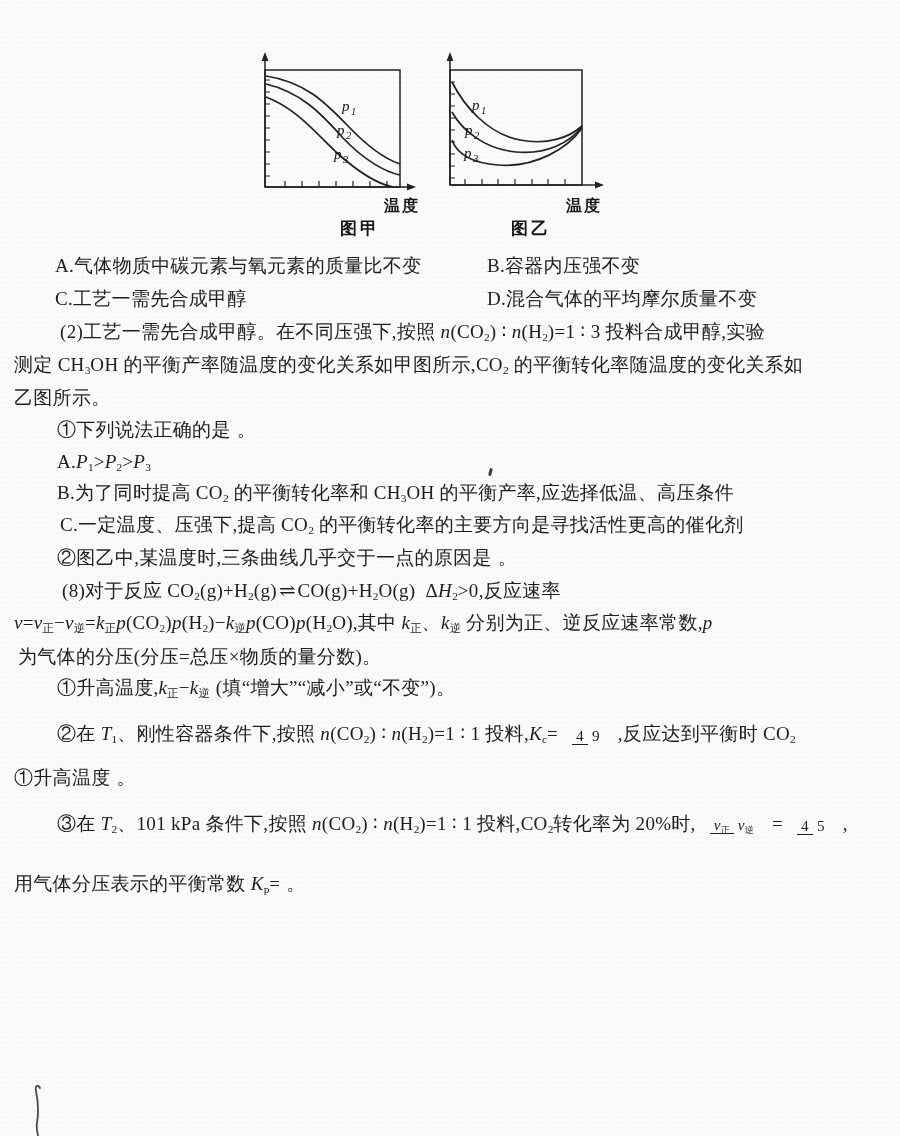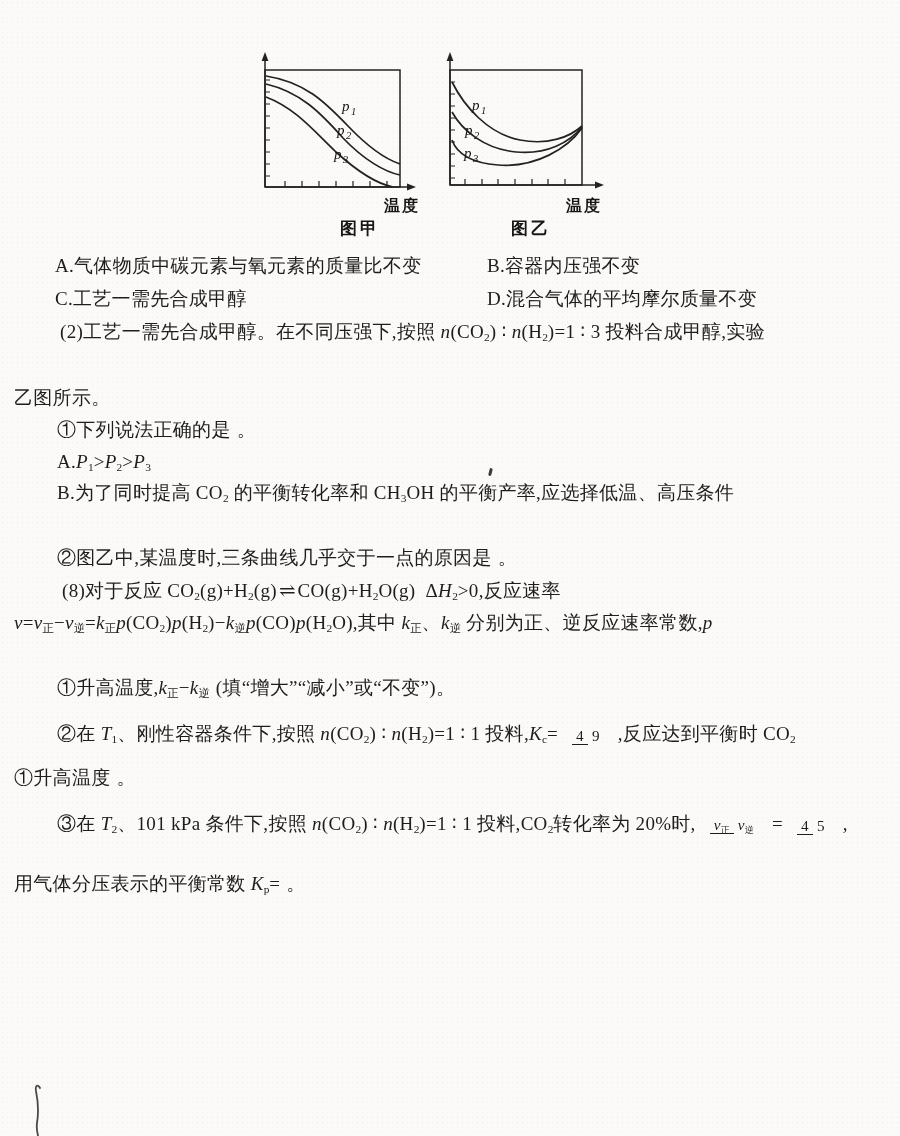--- a/index.html
+++ b/index.html
@@ -93,30 +93,33 @@
       </g>
     </svg>
   </div>
 
   <p class="ln" style="left:55px;top:254px"><span>A.气体物质中碳元素与氧元素的质量比不变</span></p>
   <p class="ln" style="left:487px;top:254px"><span>B.容器内压强不变</span></p>
   <p class="ln" style="left:55px;top:287px"><span>C.工艺一需先合成甲醇</span></p>
   <p class="ln" style="left:487px;top:287px"><span>D.混合气体的平均摩尔质量不变</span></p>
 
   <p class="ln" style="left:60px;top:320px"><span>(2)工艺一需先合成甲醇。在不同压强下,按照 </span><span class="i">n</span><span>(CO</span><span class="sub">2</span><span>) ∶ </span><span class="i">n</span><span>(H</span><span class="sub">2</span><span>)=1 ∶ 3 投料合成甲醇,实验</span></p>
+  <p class="ln" style="left:14px;top:353px"><span>测定 CH</span><span class="sub">3</span><span>OH 的平衡产率随温度的变化关系如甲图所示,CO</span><span class="sub">2</span><span> 的平衡转化率随温度的变化关系如</span></p>
   <p class="ln" style="left:14px;top:386px"><span>乙图所示。</span></p>
 
   <p class="ln" style="left:57px;top:418px"><span>①下列说法正确的是</span><span class="blank"></span><span>。</span></p>
   <p class="ln" style="left:57px;top:450px"><span>A.</span><span class="i">P</span><span class="sub">1</span><span>&gt;</span><span class="i">P</span><span class="sub">2</span><span>&gt;</span><span class="i">P</span><span class="sub">3</span></p>
   <p class="ln" style="left:57px;top:481px"><span>B.为了同时提高 CO</span><span class="sub">2</span><span> 的平衡转化率和 CH</span><span class="sub">3</span><span>OH 的平衡产率,应选择低温、高压条件</span></p>
+  <p class="ln" style="left:60px;top:513px"><span>C.一定温度、压强下,提高 CO</span><span class="sub">2</span><span> 的平衡转化率的主要方向是寻找活性更高的催化剂</span></p>
 
   <p class="ln" style="left:57px;top:546px"><span>②图乙中,某温度时,三条曲线几乎交于一点的原因是</span><span class="blank"></span><span>。</span></p>
 
   <p class="ln" style="left:62px;top:578px"><span>(8)对于反应 CO</span><span class="sub">2</span><span>(g)+H</span><span class="sub">2</span><span>(g)</span><span class="eq">⇌</span><span>CO(g)+H</span><span class="sub">2</span><span>O(g)  Δ</span><span class="i">H</span><span class="sub">2</span><span>&gt;0,反应速率</span></p>
   <p class="ln" style="left:14px;top:611px"><span class="i">v</span><span>=</span><span class="i">v</span><span class="sub">正</span><span>−</span><span class="i">v</span><span class="sub">逆</span><span>=</span><span class="i">k</span><span class="sub">正</span><span class="i">p</span><span>(CO</span><span class="sub">2</span><span>)</span><span class="i">p</span><span>(H</span><span class="sub">2</span><span>)−</span><span class="i">k</span><span class="sub">逆</span><span class="i">p</span><span>(CO)</span><span class="i">p</span><span>(H</span><span class="sub">2</span><span>O),其中 </span><span class="i">k</span><span class="sub">正</span><span>、</span><span class="i">k</span><span class="sub">逆</span><span> 分别为正、逆反应速率常数,</span><span class="i">p</span></p>
+  <p class="ln" style="left:18px;top:645px"><span>为气体的分压(分压=总压×物质的量分数)。</span></p>
 
   <p class="ln" style="left:57px;top:676px"><span>①升高温度,</span><span class="i">k</span><span class="sub">正</span><span>−</span><span class="i">k</span><span class="sub">逆</span><span class="blank"></span><span>(填“增大”“减小”或“不变”)。</span></p>
 
   <p class="ln" style="left:57px;top:722px"><span>②在 </span><span class="i">T</span><span class="sub">1</span><span>、刚性容器条件下,按照 </span><span class="i">n</span><span>(CO</span><span class="sub">2</span><span>) ∶ </span><span class="i">n</span><span>(H</span><span class="sub">2</span><span>)=1 ∶ 1 投料,</span><span class="i">K</span><span class="sub">c</span><span>=</span><span class="frac"><span class="num"><span>4</span></span><span class="den"><span>9</span></span></span><span>,反应达到平衡时 CO</span><span class="sub">2</span></p>
   <p class="ln" style="left:14px;top:766px"><span>①升高温度</span><span class="blank"></span><span>。</span></p>
 
   <p class="ln" style="left:57px;top:812px"><span>③在 </span><span class="i">T</span><span class="sub">2</span><span>、101 kPa 条件下,按照 </span><span class="i">n</span><span>(CO</span><span class="sub">2</span><span>) ∶ </span><span class="i">n</span><span>(H</span><span class="sub">2</span><span>)=1 ∶ 1 投料,CO</span><span class="sub">2</span><span>转化率为 20%时,</span><span class="frac"><span class="num"><span class="i">v</span><span class="sub">正</span></span><span class="den"><span class="i">v</span><span class="sub">逆</span></span></span><span>=</span><span class="frac"><span class="num"><span>4</span></span><span class="den"><span>5</span></span></span><span>,</span></p>
   <p class="ln" style="left:14px;top:872px"><span>用气体分压表示的平衡常数 </span><span class="i">K</span><span class="sub">p</span><span>=</span><span class="blank"></span><span>。</span></p>
 
   <div class="speck"></div>

